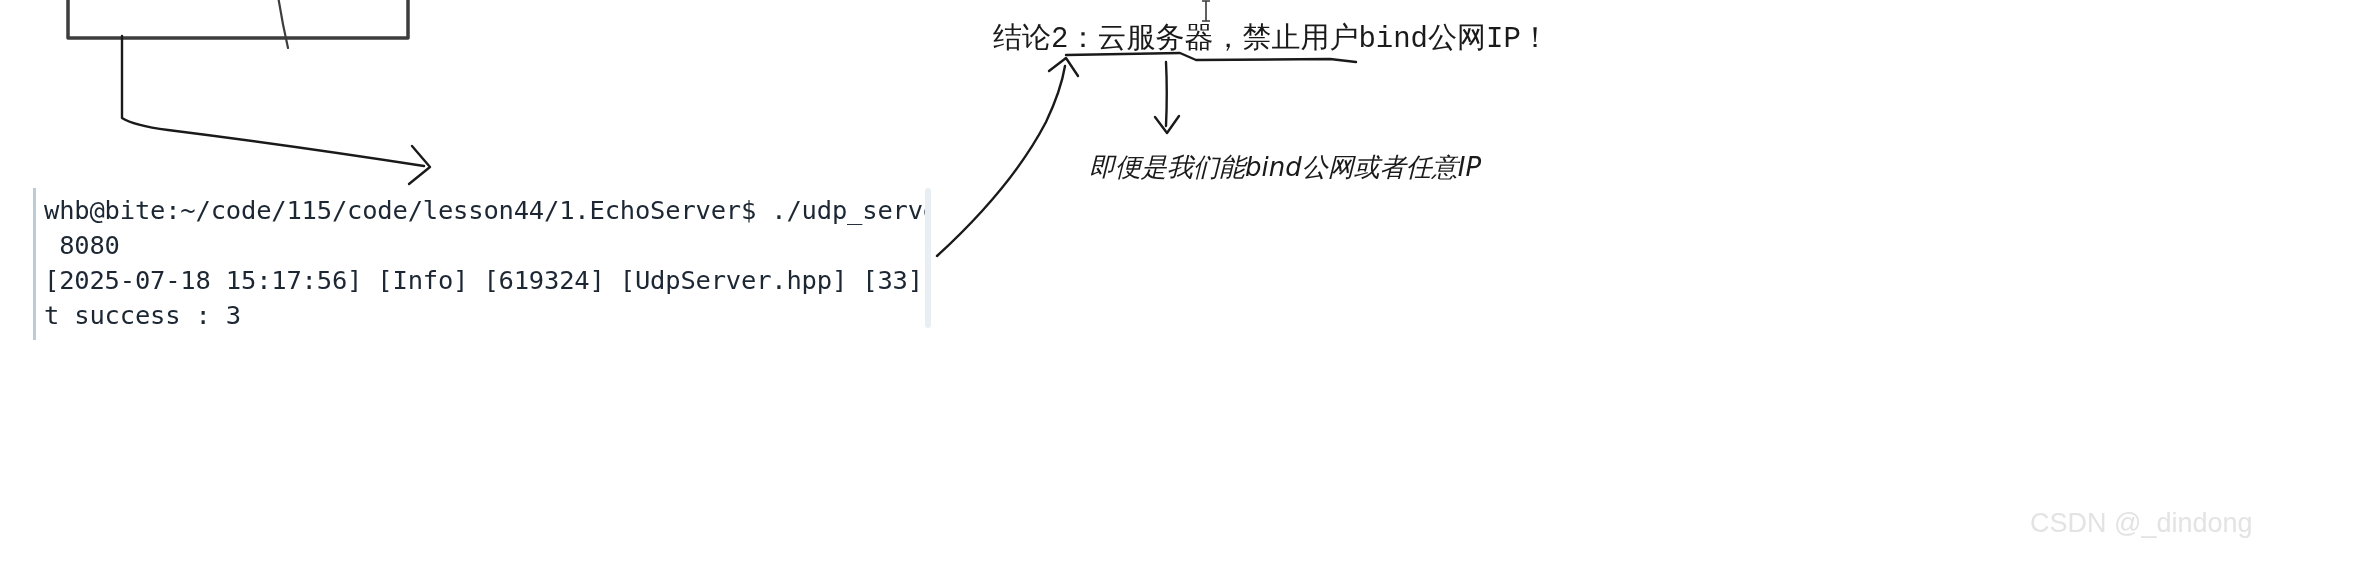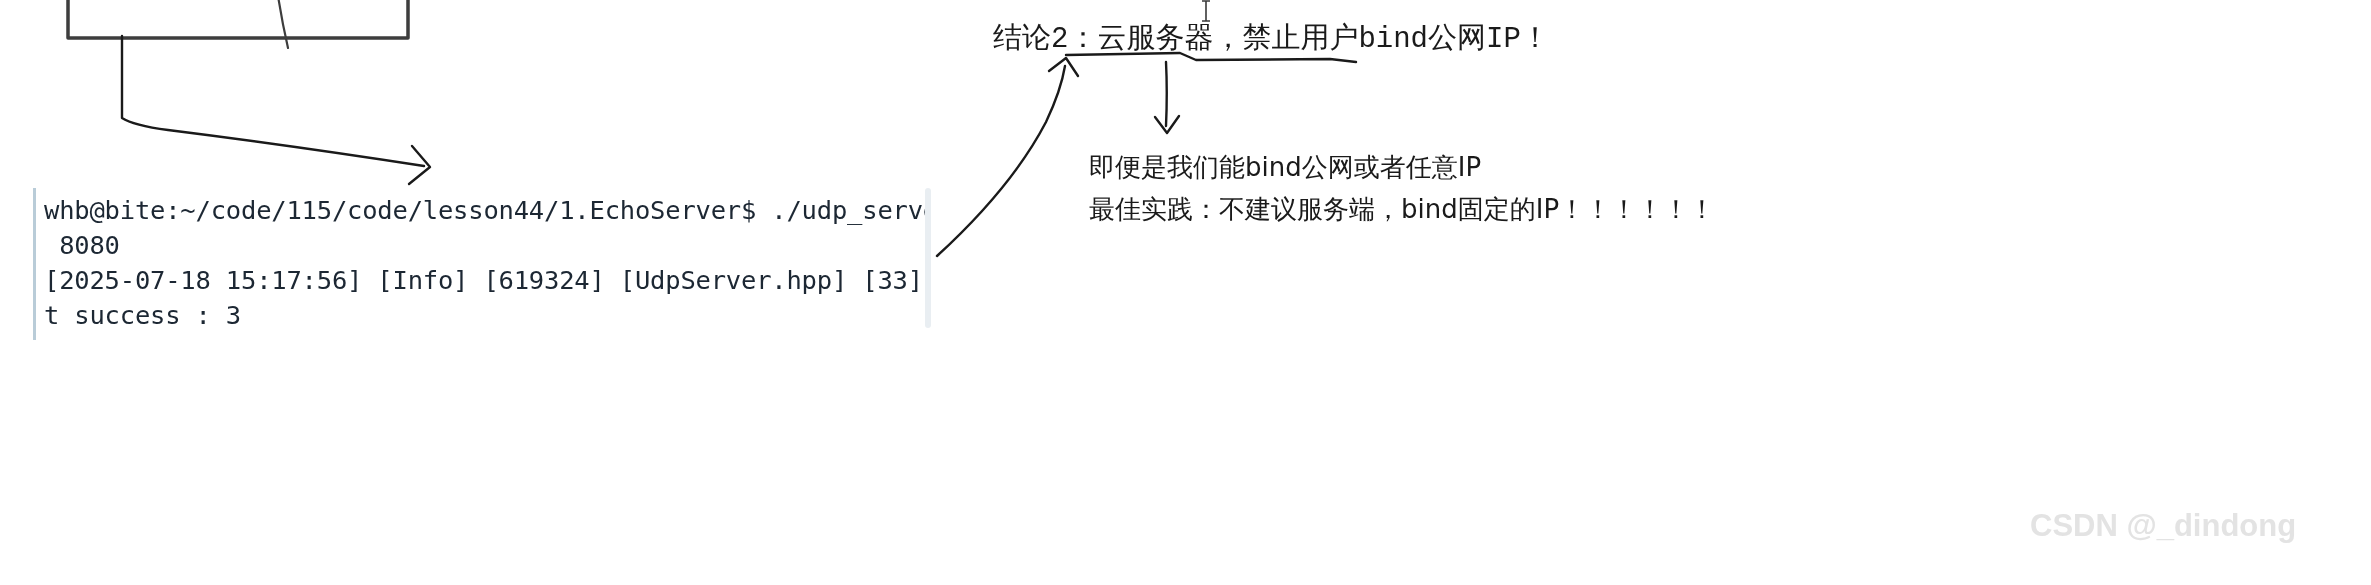--- a/index.html
+++ b/index.html
@@ -70,43 +70,43 @@
 
   #note-block {
     position: absolute;
     left: 1089px;
     top: 146px;
     font-size: 26px;
     line-height: 42px;
     color: #1a1a1a;
     white-space: nowrap;
     font-family: "DejaVu Sans", "Liberation Sans", sans-serif;
+    font-style: italic;
   }
   .note-line { display: block; }
 
   
   #text-caret {
     position: absolute;
     left: 1200px;
     top: 0px;
     width: 12px;
     height: 22px;
     color: #3a3a3a;
   }
 
   
   #watermark {
     position: absolute;
     left: 2030px;
     top: 508px;
-    font-size: 31px;
+    font-size: 27px;
     color: #e3e3e3;
     white-space: nowrap;
     font-family: "Liberation Sans", sans-serif;
-    font-weight: bold;
   }
 </style>
 </head>
 <body>
 
 <div class="layer">
   <svg width="2371" height="585" viewBox="0 0 2371 585" xmlns="http://www.w3.org/2000/svg" fill="none" stroke="#3d3d3d" stroke-width="3" stroke-linecap="round" stroke-linejoin="round">
 
     <g>
       <path d="M68,-40 L68,38 L408,38 L408,-40" stroke="#3d3d3d" stroke-width="3.5"></path>
@@ -147,16 +147,15 @@
 
 <div id="terminal-panel">
   <pre id="terminal-lines"><span class="term-line">whb@bite:~/code/115/code/lesson44/1.EchoServer$ ./udp_server 8.137.19.140</span><span class="term-line"> 8080</span><span class="term-line">[2025-07-18 15:17:56] [Info] [619324] [UdpServer.hpp] [33] - create socke</span><span class="term-line">t success : 3</span><span class="term-line">[2025-07-18 15:17:56] [Fatal] [619324] [UdpServer.hpp] [51] - bind socket</span></pre>
 </div>
 <div id="terminal-scrollbar"></div>
 
 <div id="conclusion-heading">结论2：云服务器，禁止用户bind公网IP！</div>
 
 <div id="note-block">
   <span class="note-line">即便是我们能bind公网或者任意IP</span>
-  <span class="note-line">最佳实践：不建议服务端，bind固定的IP！！！！！！</span>
 </div>
 
 <div id="watermark">CSDN @_dindong</div>
 
 </body></html>

